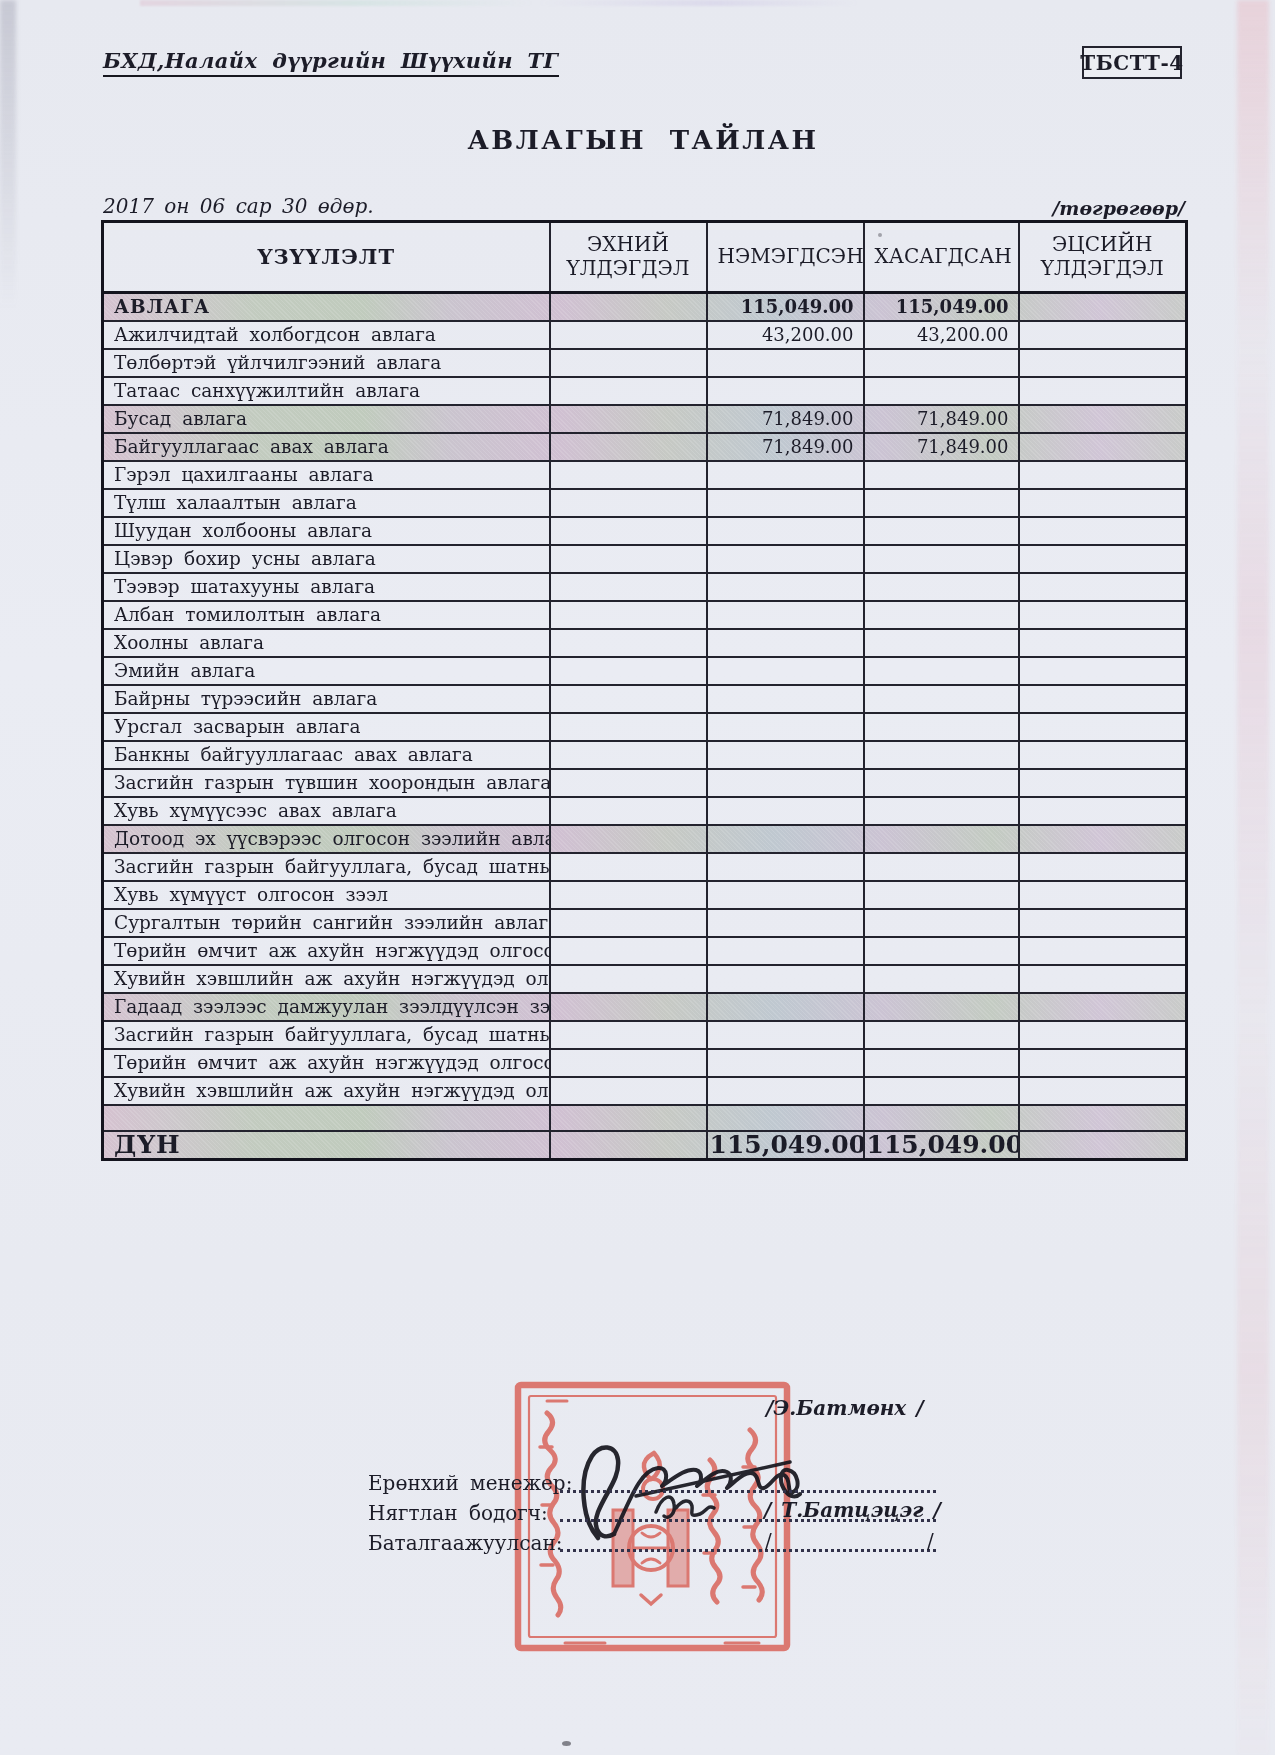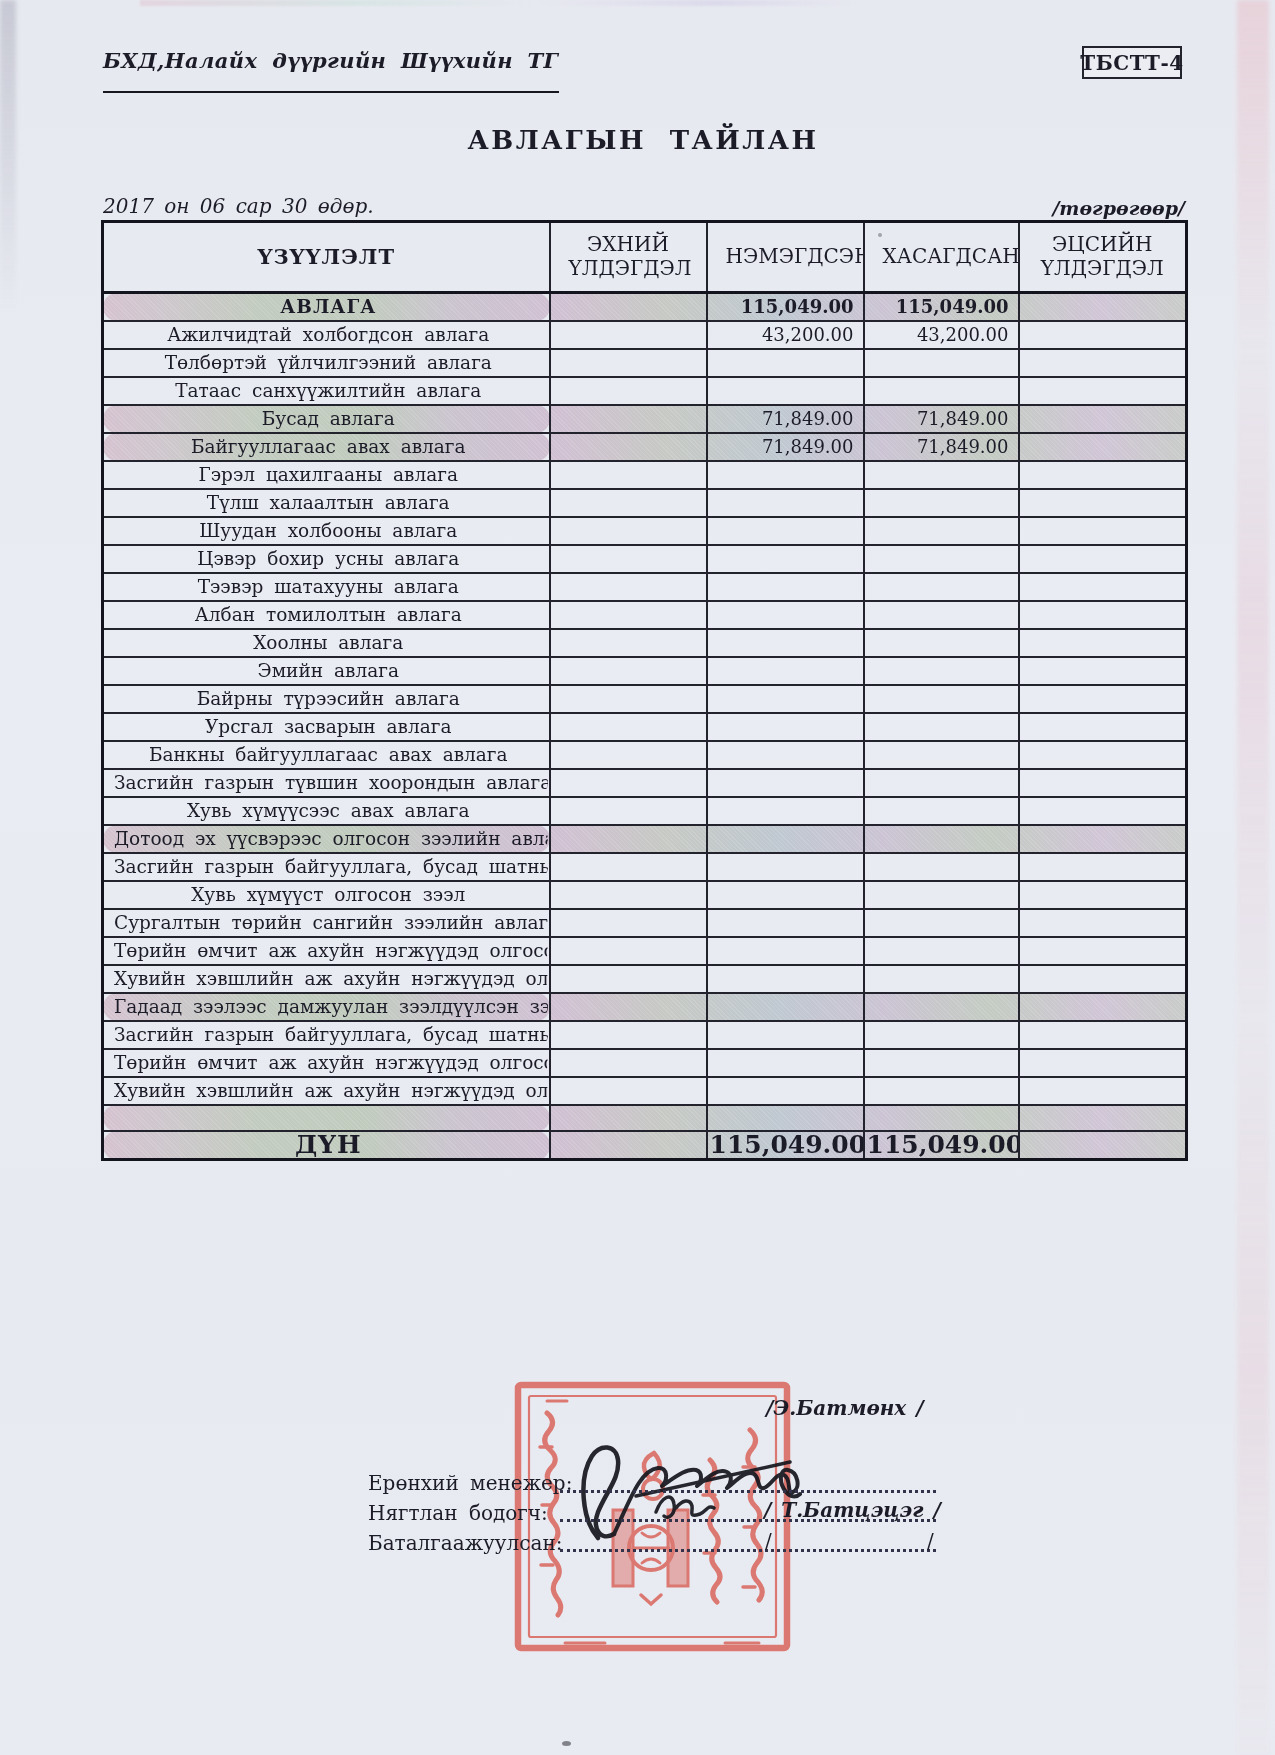--- a/index.html
+++ b/index.html
@@ -4,46 +4,46 @@
 <style>
   html,body{margin:0;padding:0;background:#cfd1d8;}
   .page{
     position:relative; width:1275px; height:1755px; overflow:hidden;
     background:linear-gradient(180deg,#e7e9f0 0%,#eaecf3 38%,#e8eaf1 72%,#e9ebf2 100%);
     font-family:"DejaVu Serif","Liberation Serif",serif; color:#1c1c28;
   }
   
   .org-name{
     position:absolute; left:103px; top:48px; font-size:21px; font-weight:bold; font-style:italic;
-    letter-spacing:.4px; word-spacing:7px; padding-bottom:18px; border-bottom:2.5px solid #17171f;
+    letter-spacing:.4px; word-spacing:7px; padding-bottom:2px; border-bottom:2.5px solid #17171f;
   }
   .form-code{
     position:absolute; left:1082px; top:46px; width:100px; height:33px; box-sizing:border-box;
     border:2.5px solid #23232e; display:flex; align-items:center; justify-content:center;
     font-size:20px; font-weight:600; letter-spacing:.5px; background:rgba(255,255,255,.18);
   }
   .title{
     position:absolute; left:101px; top:125px; width:1084px; text-align:center;
     font-size:26px; font-weight:bold; letter-spacing:2.5px; word-spacing:12px;
   }
   .date-line{position:absolute; left:103px; top:194px; font-size:20px; font-style:italic; word-spacing:4px;}
   .currency-note{position:absolute; left:985px; top:197px; width:200px; text-align:right; font-size:19px; font-style:italic; font-weight:600;}
   
   .report-table{
     position:absolute; left:101px; top:220px; width:1084px;
     border-collapse:collapse; table-layout:fixed; border:3px solid #14141e;
   }
   .report-table th,.report-table td{border:2px solid #23232e; box-sizing:border-box; overflow:hidden;}
   .report-table thead th{
     border-bottom:3px solid #14141e; height:71px; font-size:20px; font-weight:normal;
-    text-align:center; vertical-align:middle; line-height:1.18; padding:2px 18px;
+    text-align:center; vertical-align:middle; line-height:1.18; padding:2px 10px;
   }
   .report-table thead th.h-indicator{font-weight:bold; font-size:21px; letter-spacing:1px;}
   .report-table tbody td{height:27.4px; line-height:26px; padding:0; white-space:nowrap;}
-  .c-label{padding:0 6px 0 10px !important; font-size:18.5px; word-spacing:5px; text-align:center;border-radius:14px;}
+  .c-label{padding:0 6px 0 10px !important; font-size:18.5px; word-spacing:5px; text-align:left;}
   .c-num{padding:0 9px 0 2px !important; font-size:18px; text-align:right;}
   tr.bold td{font-weight:bold;}
   tr.bold .c-label{letter-spacing:1px;}
   tr.hl{
     background-image:
       repeating-linear-gradient(45deg, rgba(255,255,255,.12) 0 1px, rgba(0,0,0,0) 1px 3px),
       linear-gradient(90deg,#d5c2d0 0%,#cdc7cc 6%,#c2cbbf 14%,#c0cbbd 24%,#cac4ce 32%,#d0c0d2 42%,
         #c6c9c4 52%,#bfc8d0 62%,#cbc3d3 72%,#c3cbc2 82%,#d0c5d6 92%,#c8cbc8 100%);
   }
   tr.spacer td{height:26px;}

